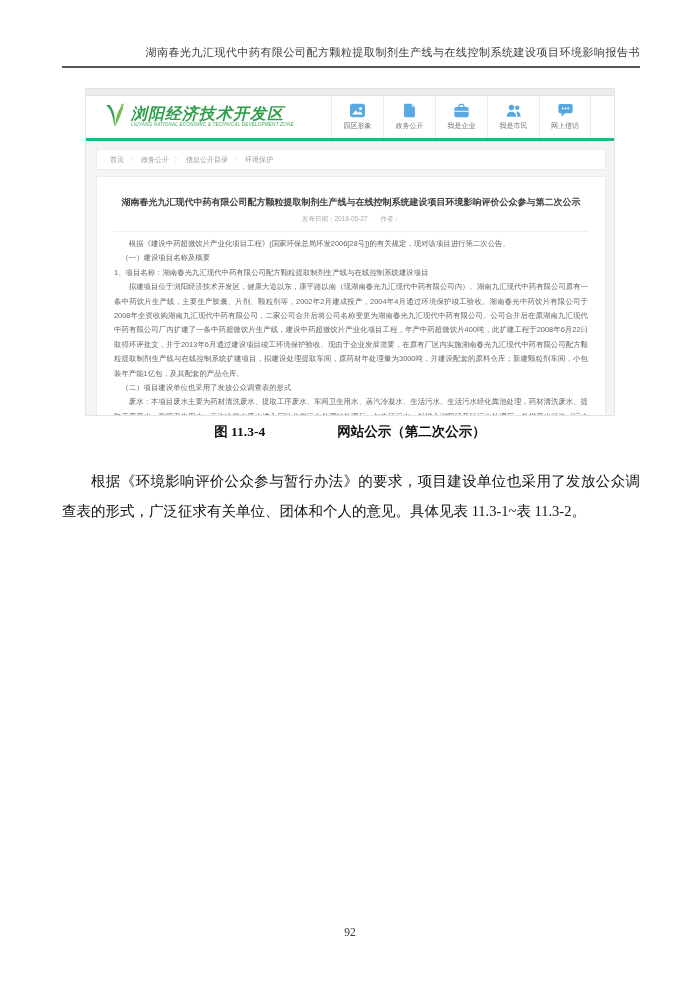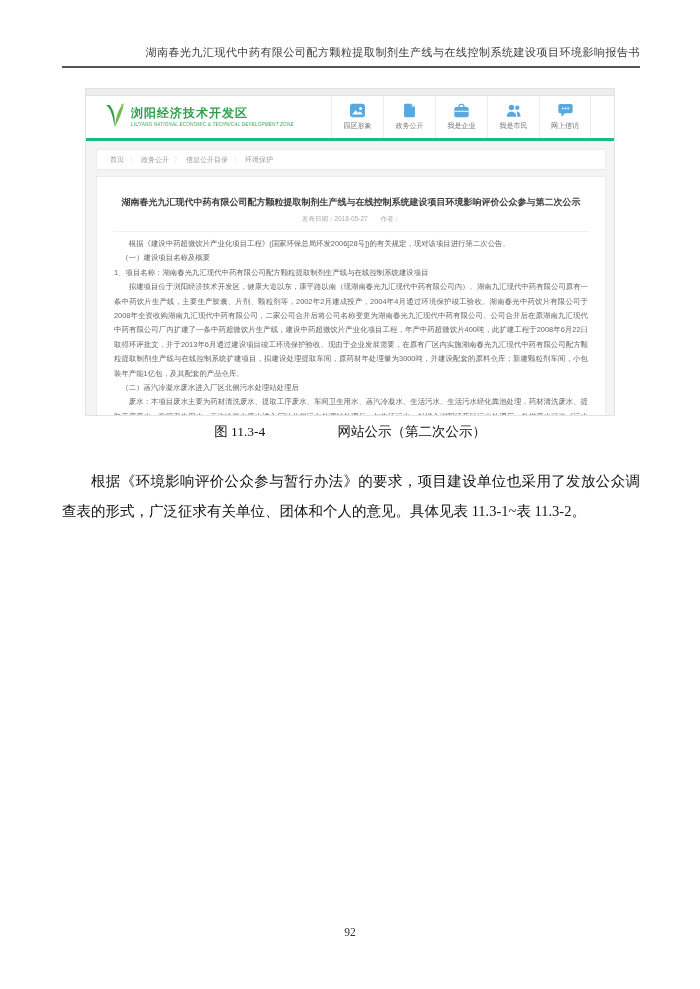--- a/index.html
+++ b/index.html
@@ -28,21 +28,21 @@
     position: absolute;
     top: 66px; left: 62px; right: 60px;
     height: 1px;
     background: #9a9a9a;
     border-bottom: 2px solid #555555;
   }
   .figure-caption {
     position: absolute;
     top: 423px; left: 0; right: 0;
     display: flex; justify-content: center; align-items: baseline; gap: 72px;
-    font-weight: normal;
+    font-weight: bold;
     font-size: 13.5px;
     color: #111;
     font-family: "Liberation Serif", serif;
   }
   .body-paragraph {
     position: absolute;
     top: 466px; left: 62px; right: 60px;
     font-size: 14.5px;
     line-height: 30px;
     color: #121212;
@@ -75,21 +75,21 @@
   .web-header {
     position: absolute; top: 7px; left: 0; right: 0; height: 42px;
     background: #ffffff;
   }
   .web-logo {
     position: absolute; left: 18px; top: 6px;
     display: flex; align-items: center; gap: 5px;
   }
   .logo-mark { width: 22px; height: 28px; }
   .logo-cn {
-    font-size: 12px; font-weight: bold; 
+    font-size: 16px; font-weight: bold; font-style: italic;
     color: #2f9e4c; letter-spacing: 1px; line-height: 17px;
     white-space: nowrap;
   }
   .logo-en {
     font-size: 4.6px; color: #3fa65a; letter-spacing: 0.2px;
     font-style: italic; white-space: nowrap;
   }
   .web-nav {
     position: absolute; left: 245px; top: 0; height: 42px;
     display: flex;
@@ -229,21 +229,21 @@
 
     <div class="web-article">
       <div class="article-title">湖南春光九汇现代中药有限公司配方颗粒提取制剂生产线与在线控制系统建设项目环境影响评价公众参与第二次公示</div>
       <div class="article-meta">发布日期：2018-05-27　　作者：</div>
       <div class="article-divider"></div>
       <div class="article-body">
         <p class="ind2">根据《建设中药超微饮片产业化项目工程》(国家环保总局环发2006[28号])的有关规定，现对该项目进行第二次公告。</p>
         <p class="ind1">（一）建设项目名称及概要</p>
         <p>1、项目名称：湖南春光九汇现代中药有限公司配方颗粒提取制剂生产线与在线控制系统建设项目</p>
         <p class="ind2">拟建项目位于浏阳经济技术开发区，健康大道以东，康平路以南（现湖南春光九汇现代中药有限公司内）。湖南九汇现代中药有限公司原有一条中药饮片生产线，主要生产胶囊、片剂、颗粒剂等，2002年2月建成投产，2004年4月通过环境保护竣工验收。湖南春光中药饮片有限公司于2008年全资收购湖南九汇现代中药有限公司，二家公司合并后将公司名称变更为湖南春光九汇现代中药有限公司。公司合并后在原湖南九汇现代中药有限公司厂内扩建了一条中药超微饮片生产线，建设中药超微饮片产业化项目工程，年产中药超微饮片400吨，此扩建工程于2008年6月22日取得环评批文，并于2013年6月通过建设项目竣工环境保护验收。现由于企业发展需要，在原有厂区内实施湖南春光九汇现代中药有限公司配方颗粒提取制剂生产线与在线控制系统扩建项目，拟建设处理提取车间，原药材年处理量为3000吨，并建设配套的原料仓库；新建颗粒剂车间，小包装年产能1亿包，及其配套的产品仓库。</p>
-        <p class="ind1">（二）蒸汽冷凝水废水进入厂区北侧污水处理站处理后</p>
+        <p class="ind1">（二）项目建设单位也采用了发放公众调查表的形式</p>
         <p class="ind2">废水：本项目废水主要为药材清洗废水、提取工序废水、车间卫生用水、蒸汽冷凝水、生活污水。生活污水经化粪池处理，药材清洗废水、提取工序废水、车间卫生用水、蒸汽冷凝水废水进入厂区北侧污水处理站处理后，与生活污水一起排入浏阳经开区污水处理厂。外排废水可达《污水综合</p>
       </div>
     </div>
   </div>
 
   <div class="figure-caption">
     <span>图 11.3-4</span>
     <span>网站公示（第二次公示）</span>
   </div>
 

